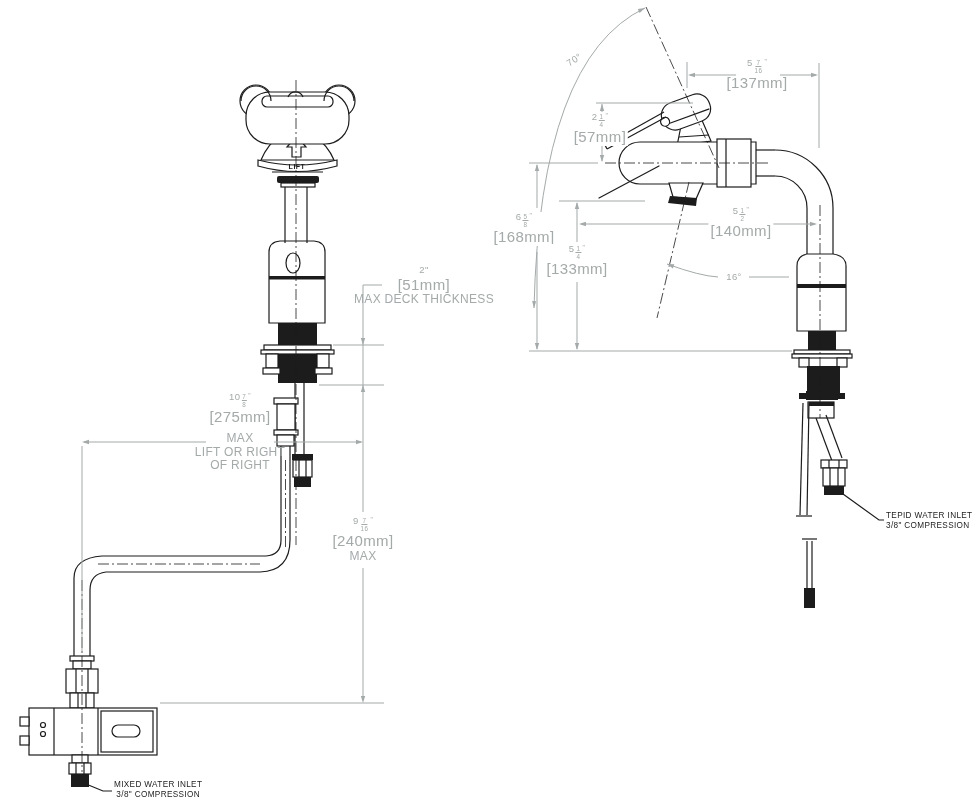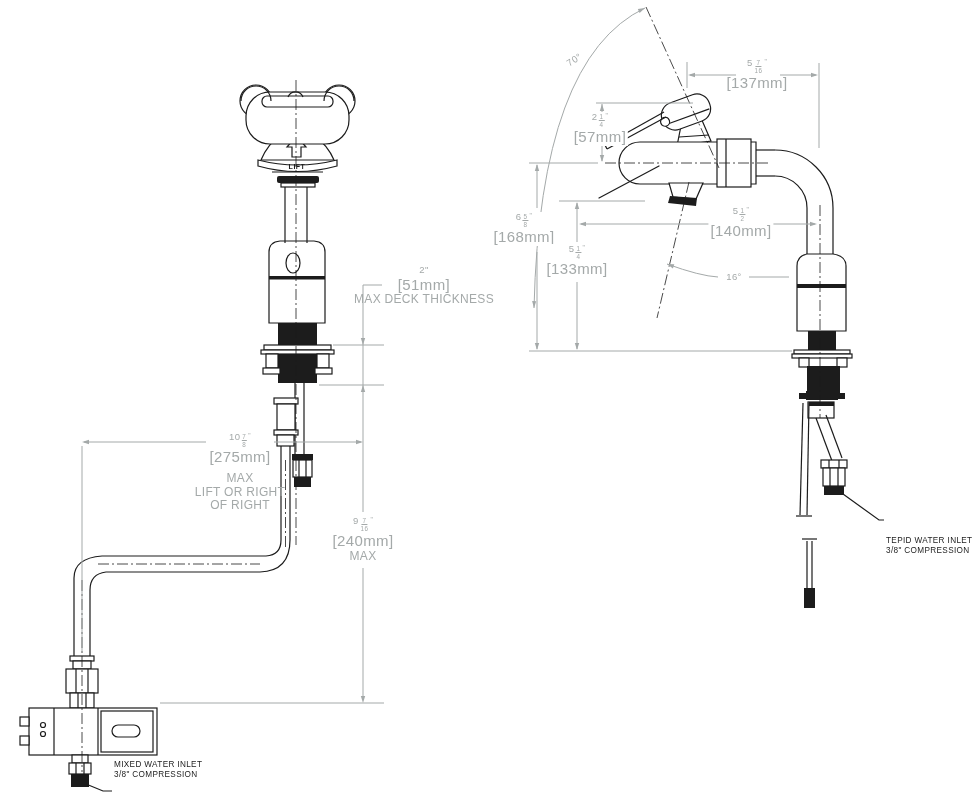--- a/index.html
+++ b/index.html
@@ -276,21 +276,21 @@
 <div class="labels">
 
   <div class="dim-label" style="left:424px;top:265px;">
     <div class="dimval">
           <span>2"</span>
         </div>
     <div class="mm">[51mm]</div>
     <div class="note">MAX DECK THICKNESS</div>
   </div>
 
-  <div class="dim-label" style="left:240px;top:432px;">
+  <div class="dim-label" style="left:240px;top:392px;">
     <div class="dimval">
       <span>10</span>
           <span class="frac">
             <span class="fnum">7</span>
             <span class="fden">8</span>
           </span>
           <span class="unit">"</span>
     </div>
     <div class="mm">[275mm]</div>
     <div class="note" style="margin-top:6px;">MAX</div>
@@ -304,21 +304,21 @@
           <span class="frac">
             <span class="fnum">7</span>
             <span class="fden">16</span>
           </span>
           <span class="unit">"</span>
     </div>
     <div class="mm">[240mm]</div>
     <div class="note">MAX</div>
   </div>
 
-  <div class="blk-label" style="left:114px;top:760px;">
+  <div class="blk-label" style="left:114px;top:780px;text-align:center;">
     <div>MIXED WATER INLET</div>
     <div>3/8" COMPRESSION</div>
   </div>
 
   <div class="lift" style="left:297px;top:163px;">LIFT</div>
 
   <div class="angle rot" style="left:574px;top:54px;">70°</div>
 
   <div class="dim-label" style="left:757px;top:58px;">
     <div class="dimval">
@@ -375,19 +375,19 @@
             <span class="fnum">1</span>
             <span class="fden">4</span>
           </span>
           <span class="unit">"</span>
     </div>
     <div class="mm">[133mm]</div>
   </div>
 
   <div class="angle" style="left:734px;top:271px;">16°</div>
 
-  <div class="blk-label" style="left:886px;top:536px;">
+  <div class="blk-label" style="left:886px;top:511px;">
     <div>TEPID WATER INLET</div>
     <div>3/8" COMPRESSION</div>
   </div>
 
 </div>
 </div>
 
 </body></html>

